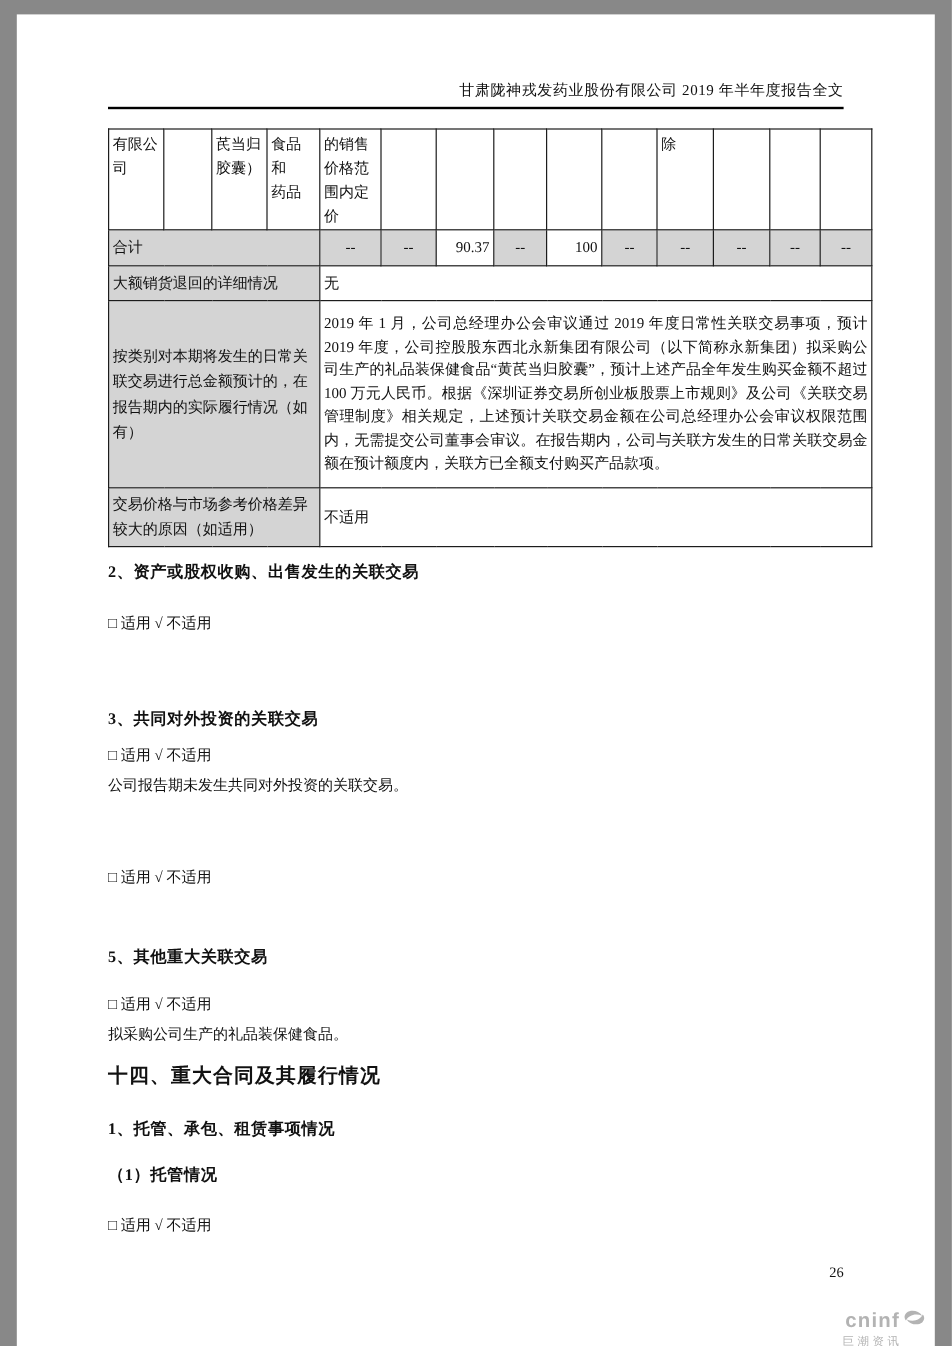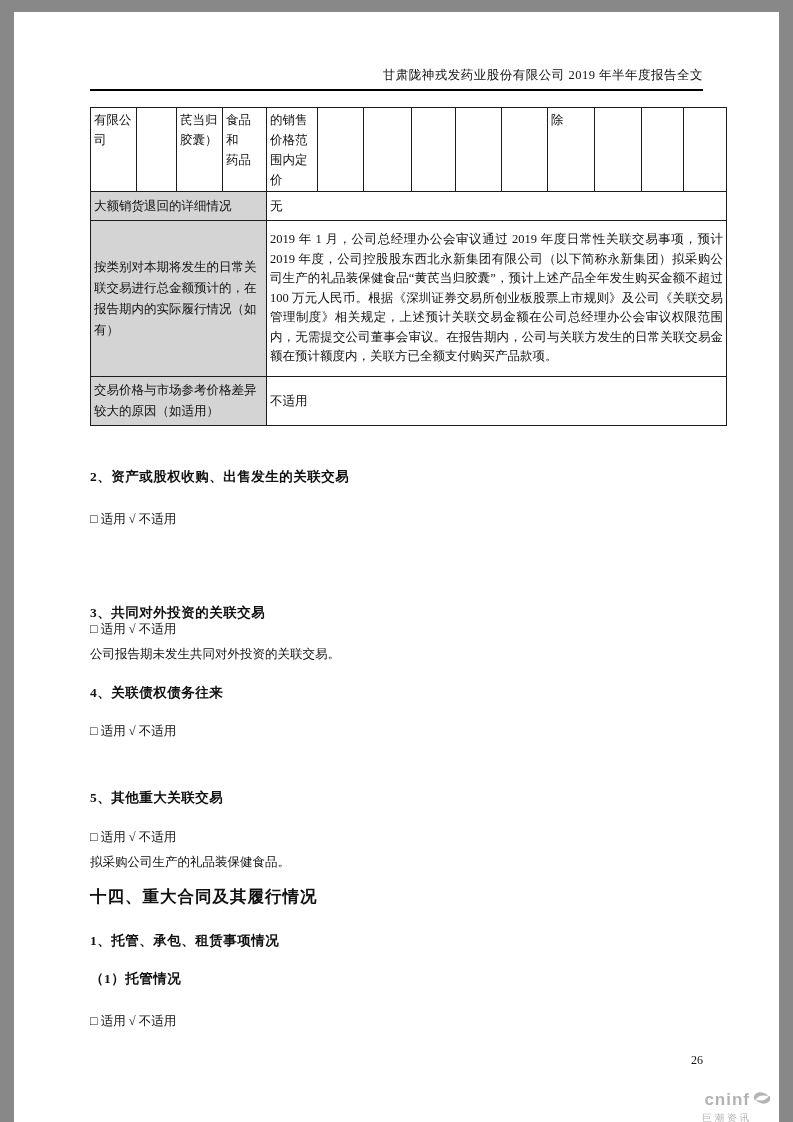--- a/index.html
+++ b/index.html
@@ -122,44 +122,56 @@
         <td></td>
         <td></td>
         <td></td>
         <td></td>
         <td></td>
         <td>除</td>
         <td></td>
         <td></td>
         <td></td>
       </tr>
+      <tr class="total">
+        <td class="lbl" colspan="4">合计</td>
+        <td class="dash">--</td>
+        <td class="dash">--</td>
+        <td class="num">90.37</td>
+        <td class="dash">--</td>
+        <td class="num">100</td>
+        <td class="dash">--</td>
+        <td class="dash">--</td>
+        <td class="dash">--</td>
+        <td class="dash">--</td>
+        <td class="dash">--</td>
+      </tr>
       <tr class="r3">
         <td class="lbl" colspan="4">大额销货退回的详细情况</td>
         <td class="content" colspan="10">无</td>
       </tr>
       <tr class="r4">
         <td class="lbl" colspan="4">按类别对本期将发生的日常关联交易进行总金额预计的，在报告期内的实际履行情况（如有）</td>
         <td class="para" colspan="10">2019 年 1 月，公司总经理办公会审议通过 2019 年度日常性关联交易事项，预计 2019 年度，公司控股股东西北永新集团有限公司（以下简称永新集团）拟采购公司生产的礼品装保健食品“黄芪当归胶囊”，预计上述产品全年发生购买金额不超过 100 万元人民币。根据《深圳证券交易所创业板股票上市规则》及公司《关联交易管理制度》相关规定，上述预计关联交易金额在公司总经理办公会审议权限范围内，无需提交公司董事会审议。在报告期内，公司与关联方发生的日常关联交易金额在预计额度内，关联方已全额支付购买产品款项。</td>
       </tr>
       <tr class="r5">
         <td class="lbl" colspan="4">交易价格与市场参考价格差异较大的原因（如适用）</td>
         <td class="content" colspan="10">不适用</td>
       </tr>
     </tbody>
       </table>
   </div>
 
   <div class="abs sec-heading" style="top:456px">2、资产或股权收购、出售发生的关联交易</div>
   <div class="abs check-line" style="top:499px">□ 适用 √ 不适用</div>
 
-  <div class="abs sec-heading" style="top:592px">3、共同对外投资的关联交易</div>
+  <div class="abs sec-heading" style="top:578px">3、共同对外投资的关联交易</div>
   <div class="abs check-line" style="top:609px">□ 适用 √ 不适用</div>
   <div class="abs stmt-line" style="top:634px">公司报告期未发生共同对外投资的关联交易。</div>
 
-  <div class="abs sec-heading" style="top:672px">4、关联债权债务往来</div>
   <div class="abs check-line" style="top:711px">□ 适用 √ 不适用</div>
 
   <div class="abs sec-heading" style="top:777px">5、其他重大关联交易</div>
   <div class="abs check-line" style="top:817px">□ 适用 √ 不适用</div>
   <div class="abs stmt-line" style="top:842px">拟采购公司生产的礼品装保健食品。</div>
 
   <div class="abs chapter-heading" style="top:874px">十四、重大合同及其履行情况</div>
   <div class="abs sub-heading" style="top:920px">1、托管、承包、租赁事项情况</div>
   <div class="abs sub-heading" style="top:958px">（1）托管情况</div>
   <div class="abs check-line" style="top:1001px">□ 适用 √ 不适用</div>

